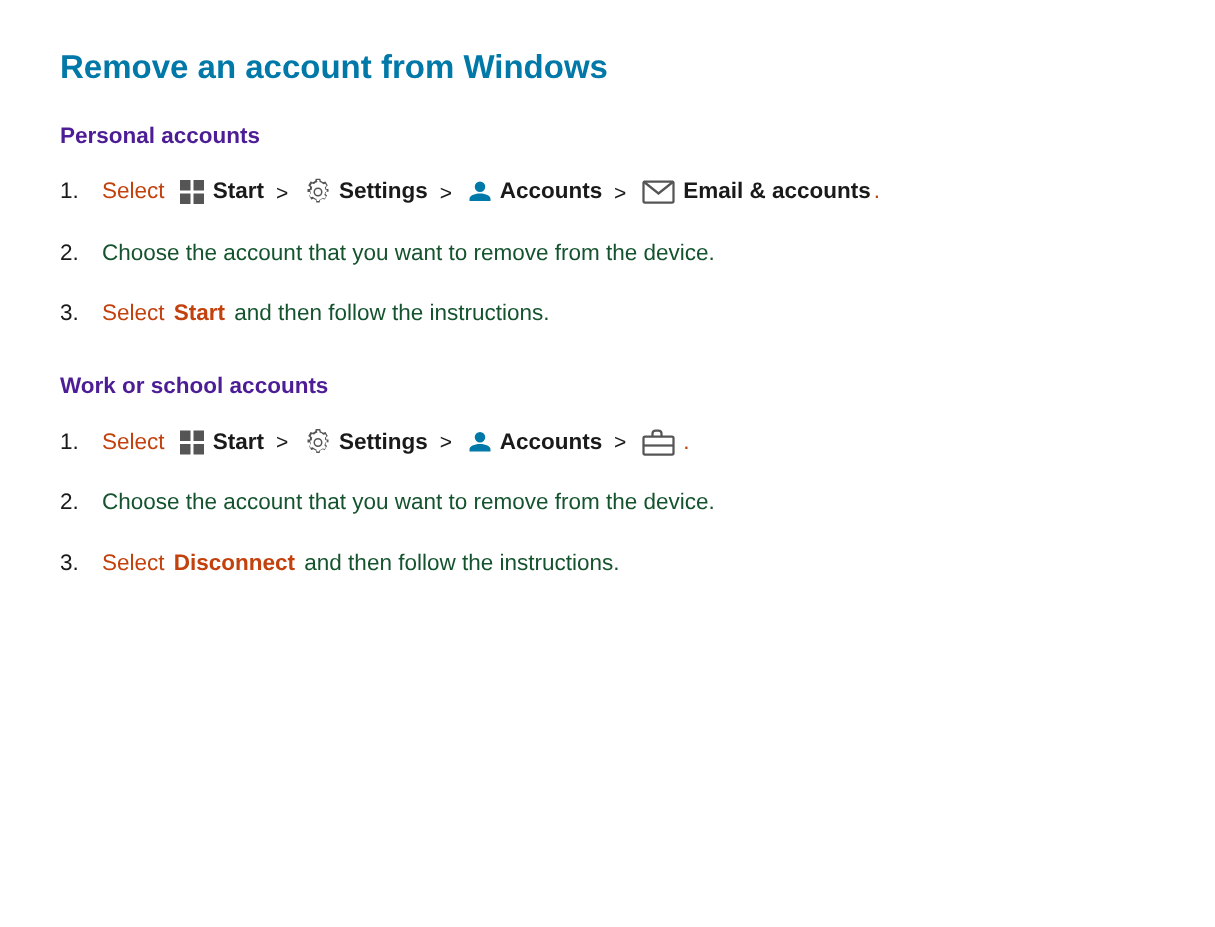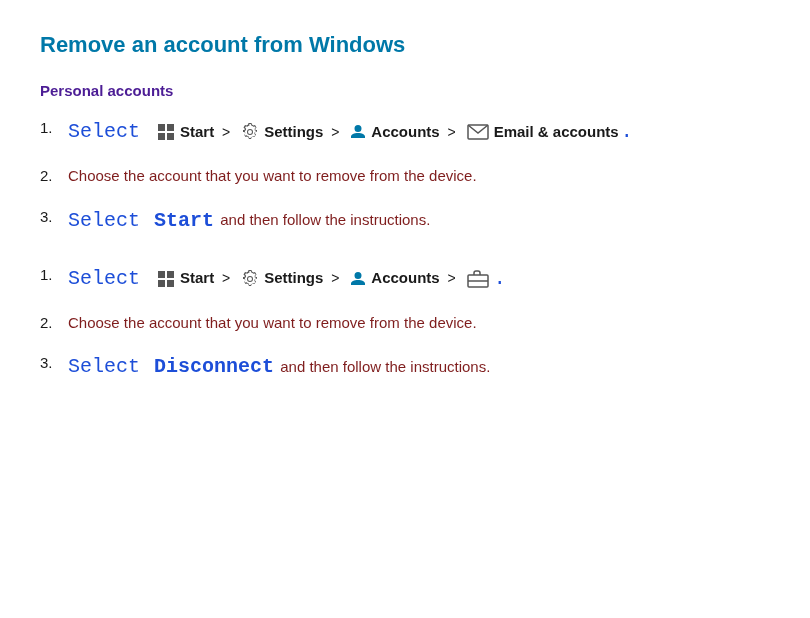--- a/index.html
+++ b/index.html
@@ -42,26 +42,25 @@
       color: #1a1a1a;
       font-size: 15px;
     }
     .step-content {
       display: flex;
       align-items: center;
       flex-wrap: wrap;
       gap: 2px;
     }
     .step-text {
-      color: #1d4ed8;
-      font-size: 20px;
-      font-family: Liberation Mono, monospace;
+      color: #c2410c;
+      font-size: 15px;
     }
     .step-link {
-      color: #7f1d1d;
+      color: #14532d;
       font-size: 15px;
     }
     .bold {
       font-weight: 700;
     }
     .icon-win {
       display: inline-grid;
       grid-template-columns: 1fr 1fr;
       gap: 2px;
       width: 16px;
@@ -141,20 +140,21 @@
         <span class="step-text">Select&nbsp;</span>
         <span class="step-text bold">Start</span>
         <span class="step-link">&nbsp;and then follow the instructions.</span>
       </span>
     </li>
 
   </ol>
 </div>
 
 <div class="section">
+  <h2>Work or school accounts</h2>
   <ol>
 
     <li>
       <span class="num">1.</span>
       <span class="step-content">
         <span class="step-text">Select&nbsp;</span>
         <span class="icon-win">
           <span></span>
             <span></span>
             <span></span>

